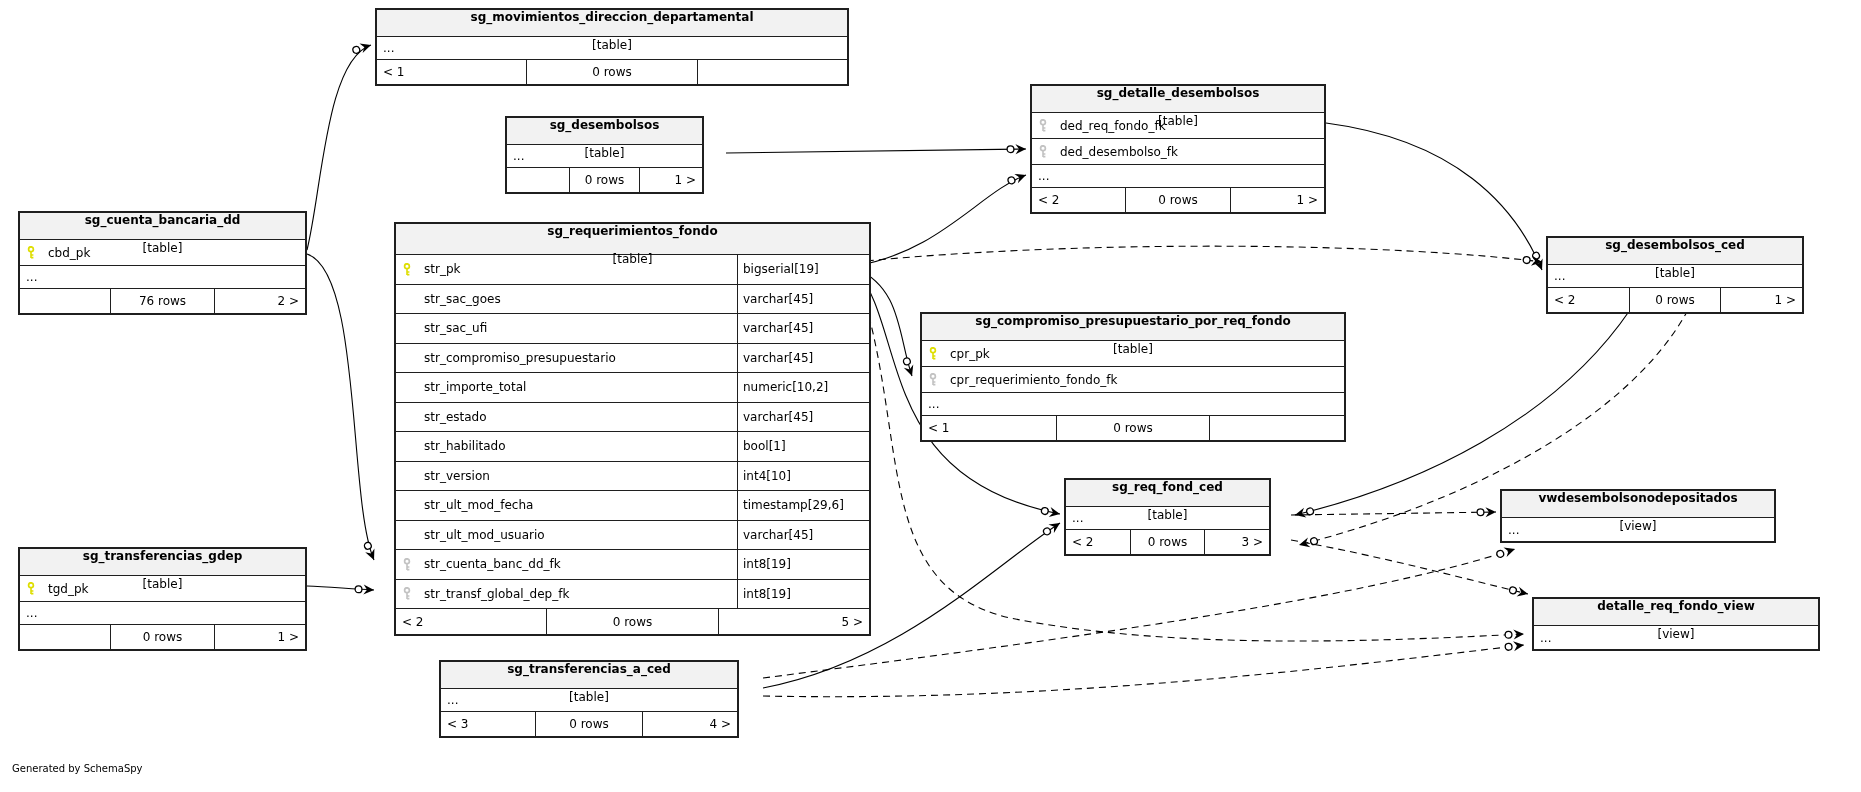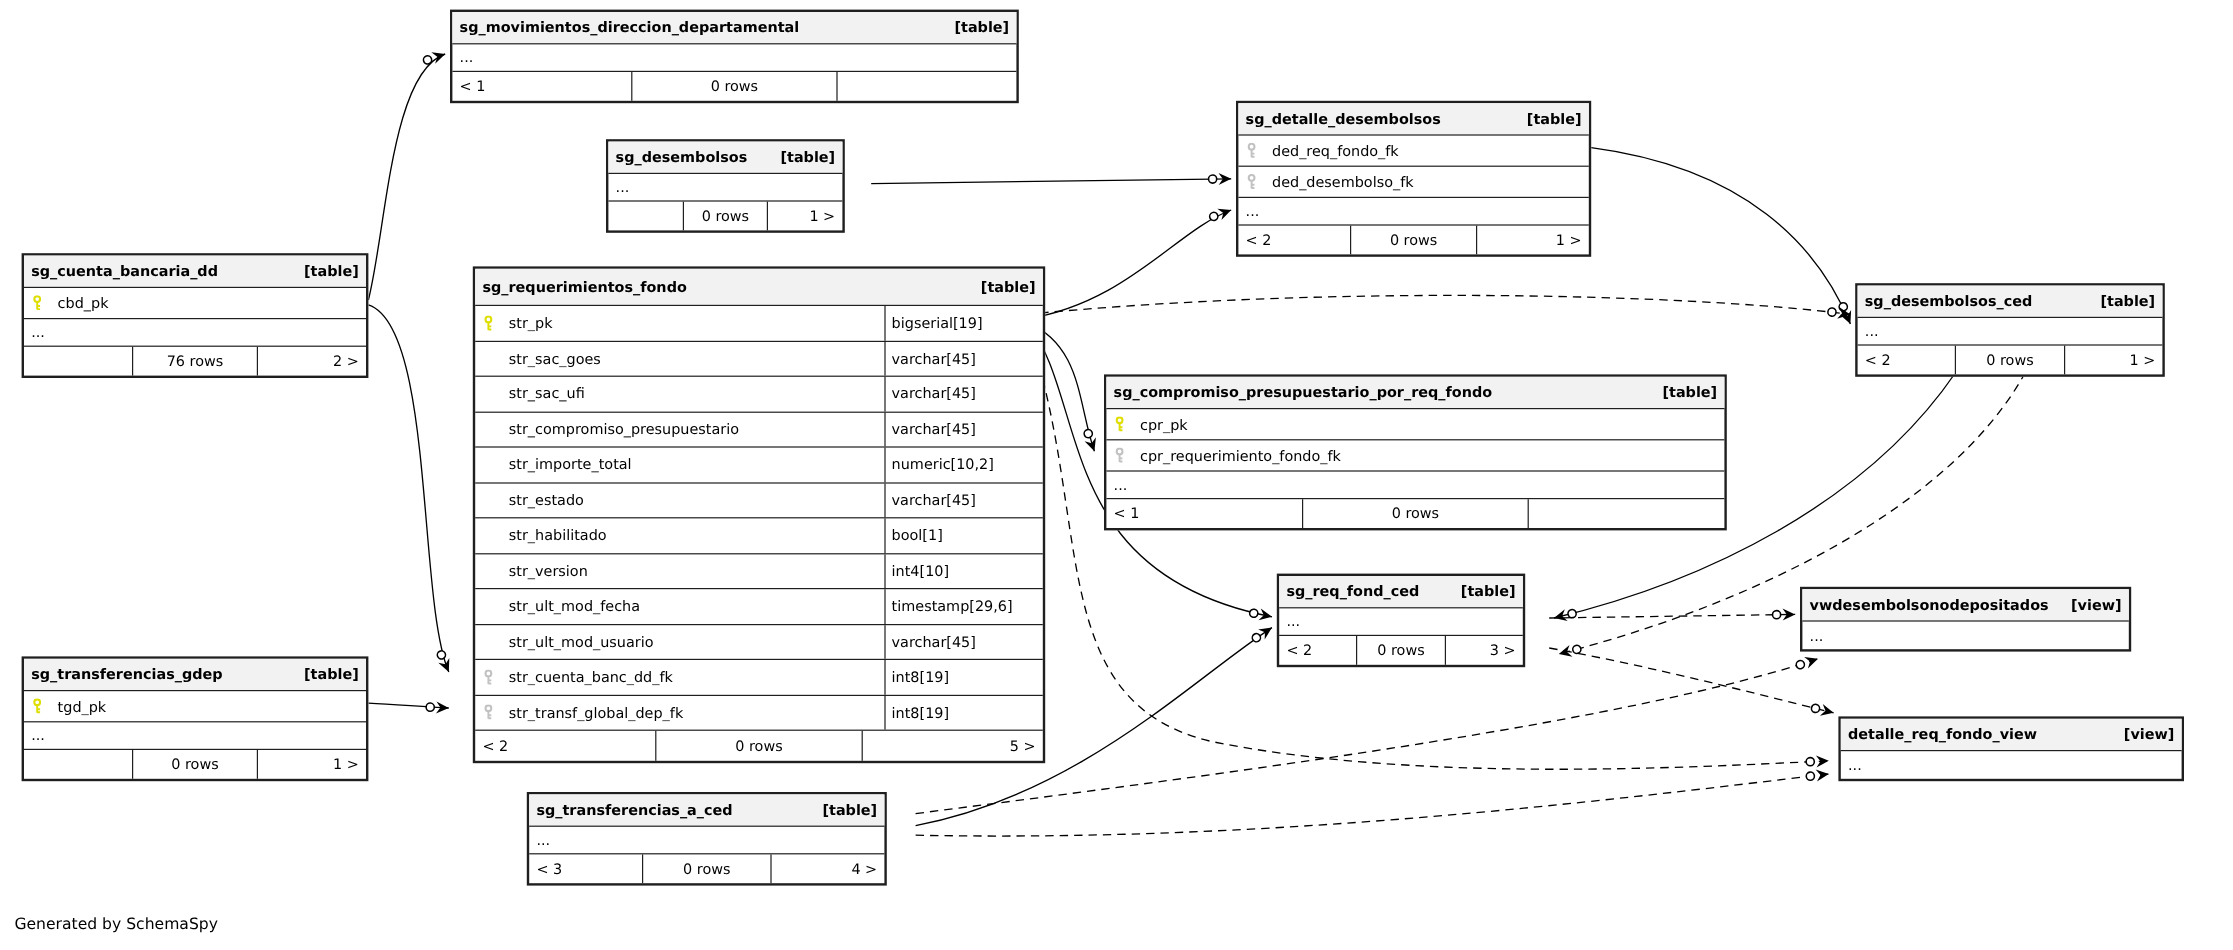--- a/index.html
+++ b/index.html
@@ -3,39 +3,39 @@
 <meta charset="utf-8">
 <style>
   html,body{margin:0;padding:0;background:#ffffff;}
   body{width:1861px;height:792px;position:relative;overflow:hidden;
        font-family:"DejaVu Sans","Liberation Sans",sans-serif;font-size:12px;color:#000;}
   *{box-sizing:border-box;}
   #wires{position:absolute;left:0;top:0;z-index:0;}
   .entity{position:absolute;z-index:1;background:#fff;border:2px solid var(--border);}
   .entity.big{border-width:2.5px;}
   .ehdr{height:26px;display:flex;align-items:center;justify-content:space-between;
-        gap:14px;background:var(--header_bg);padding:0 6px;font-weight:bold;}
+        gap:14px;background:var(--header_bg);padding:0 6px;font-weight:bold;flex-direction:column;}
   .big .ehdr{height:30px;}
-  .ekind{font-weight:bold;white-space:nowrap;}
+  .ekind{font-weight:normal;white-space:nowrap;}
   .erow{border-top:1px solid var(--border);display:flex;align-items:center;}
   .crow{height:26px;padding:0 0 0 5px;}
   .big .crow{height:29.5px;}
   .ell{height:23px;padding:0 6px;}
   .eftr{height:25px;padding:0;}
   .big .eftr{height:26px;}
   .ft{flex:1;height:100%;display:flex;align-items:center;padding:0 6px;}
   .ft.c{justify-content:center;border-left:1px solid var(--border);flex:1.15;}
   .ft.r{justify-content:flex-end;border-left:1px solid var(--border);}
   .kicon{width:17px;flex:0 0 17px;display:inline-flex;align-items:center;justify-content:flex-start;}
   .kicon.pk{color:var(--pk);}
   .kicon.fk{color:var(--fk);}
   .cname{flex:1;padding-left:6px;white-space:nowrap;overflow:hidden;}
   .ctype{width:132px;flex:0 0 132px;align-self:stretch;display:flex;align-items:center;
          border-left:1px solid var(--border);padding:0 5px;white-space:nowrap;margin-left:24px;}
-  .gennote{position:absolute;left:12px;top:763px;font-size:13px;z-index:1;}
+  .gennote{position:absolute;left:12px;top:763px;font-size:10px;z-index:1;}
 </style>
 </head>
 <body>
 
 <svg id="wires" width="1861" height="792" viewBox="0 0 1861 792">
   <defs>
     <marker id="conn" orient="auto" markerUnits="userSpaceOnUse" markerWidth="24" markerHeight="14" refX="21" refY="7">
       <circle cx="5.5" cy="7" r="3.4" fill="#ffffff" stroke="#000" stroke-width="1.3"></circle>
       <path d="M 21 7 L 10.5 2 L 14 7 L 10.5 12 Z" fill="#000"></path>
     </marker>
@@ -230,21 +230,21 @@
     <span class="cname">str_transf_global_dep_fk</span>
     <span class="ctype">int8[19]</span>
   </div>
   <div class="erow eftr">
     <span class="ft l">&lt; 2</span>
     <span class="ft c">0 rows</span>
     <span class="ft r">5 &gt;</span>
   </div>
 </div>
 
-<div class="entity" style="left:920px;top:312px;width:519px">
+<div class="entity" style="left:920px;top:312px;width:426px">
   <div class="ehdr">
     <span>sg_compromiso_presupuestario_por_req_fondo</span>
     <span class="ekind">[table]</span>
   </div>
   <div class="erow crow">
     <span class="kicon pk">
         <svg width="12" height="13" viewBox="0 0 12 13">
           <circle cx="6" cy="3.2" r="2.4" fill="none" stroke="currentColor" stroke-width="1.7"></circle>
           <path d="M6 5.6 V12 M6 9h2.4 M6 11.6h2.4" stroke="currentColor" stroke-width="1.6" fill="none"></path>
         </svg>

